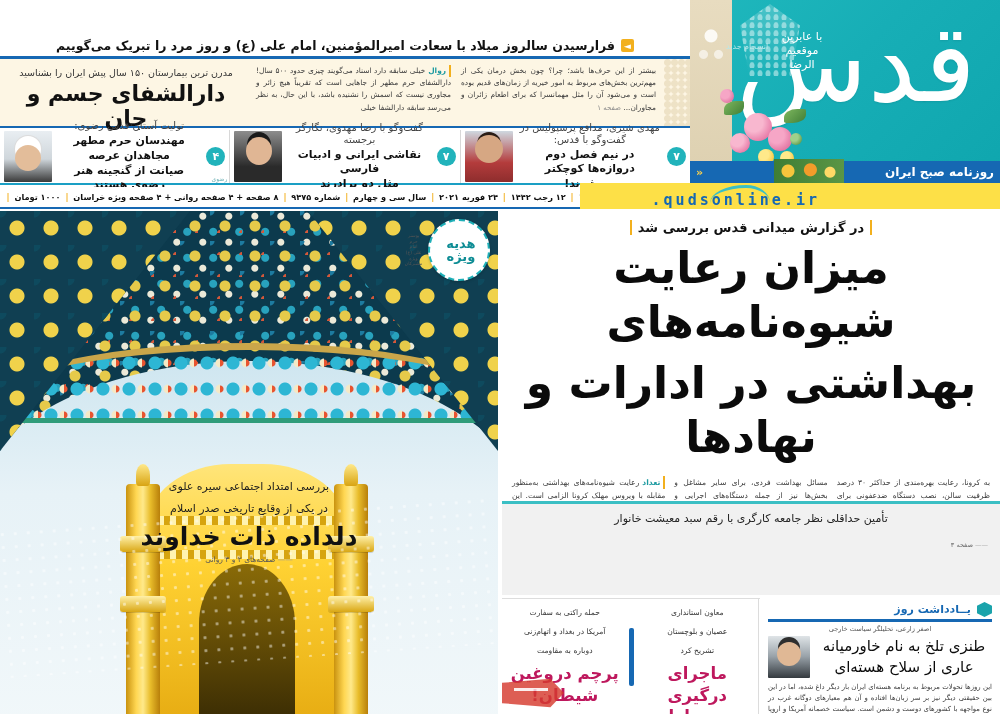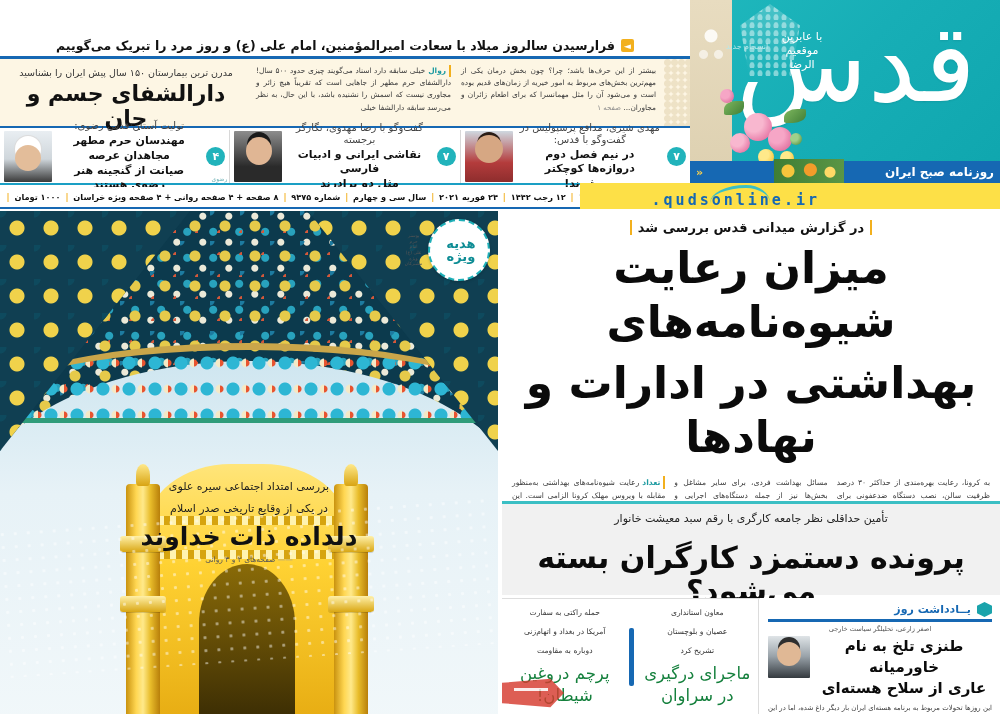--- a/index.html
+++ b/index.html
@@ -545,21 +545,21 @@
   }
   .bl-item { flex:1; padding: 8px 7px; text-align:center; }
   .bl-divider {
     width: 7px;
     display:flex; align-items:center; justify-content:center;
   }
   .bl-divider i {
     display:block; width:5px; height: 58px; background:#1668b3; border-radius:2px;
   }
   .bl-kicker { font-size: 7.6px; color:#333; line-height:1.55; margin-bottom: 7px; }
-  .bl-title { font-size: 16.5px; font-weight:400; color:#15803d; line-height:1.3; letter-spacing:-.5px;}
+  .bl-title { font-size: 16.5px; font-weight:700; color:#be185d; line-height:1.3; letter-spacing:-.5px;}
   .stamp-red {
     position:absolute;
     left: 0; bottom: 4px;
     width: 62px; height: 34px;
     background: #d63b2f;
     clip-path: polygon(0 20%, 78% 8%, 100% 50%, 78% 92%, 0 80%);
     opacity: .82;
   }
   .stamp-red::after {
     content:"";
@@ -593,21 +593,21 @@
     width: 42px; height: 42px; flex: 0 0 42px;
     background: linear-gradient(180deg,#dfe4e7 0%, #9aa3aa 48%, #343a3f 100%);
     position:relative; border-radius:1px;
   }
   .note-thumb::after {
     content:"";position:absolute;left:9px;top:6px;width:24px;height:24px;border-radius:50%;
     background:#e0b895; box-shadow: 0 -6px 0 -1px #2e2e2e;
   }
   .note-title {
     flex:1;
-    font-size: 15px; font-weight:700; color:#0b0b0b; line-height:1.4; text-align:center;
+    font-size: 15px; font-weight:400; color:#0b0b0b; line-height:1.4; text-align:center;
     letter-spacing:-.3px;
   }
   .note-text {
     margin-top: 4px;
     font-size: 6.9px; line-height:1.62; color:#3a3a3a; text-align: justify;
   }
 
   .hairline-v {
     position:absolute; top: 598px; left: 758px; width:1px; height: 116px; background:#dcdcdc;
   }
@@ -790,21 +790,20 @@
       </div>
       <div class="main-col">مسائل بهداشت فردی، برای سایر مشاغل و بخش‌ها نیز از جمله دستگاه‌های اجرایی و نهادهای عمومی دستورالعمل‌هایی را تهیه و ابلاغ کرده است که مهم‌ترین آن‌ها عبارت‌اند از: نصب تابلوهای آموزش پیشگیری از انتقال بیماری‌های تنفسی به تعداد کافی، وجود مواد شوینده و گندزدا در محل، ضدعفونی کردن فضاهای اداری، استفاده از تب‌سنج به منظور شناسایی احتمالی مبتلایان</div>
       <div class="main-col">
         <span class="sec-tag">تعداد</span><span>رعایت شیوه‌نامه‌های بهداشتی به‌منظور مقابله با ویروس مهلک کرونا الزامی است. این گزاره بی‌شک مهم‌ترین پیام مشترک مسئولان کشور و ستاد ملی مبارزه با کروناست که به‌طور مستقیم زیر نظر ریاست جمهوری فعالیت می‌کنند. پیامی که مخاطب آن، آحاد مردم جامعه‌اند. به همین دلیل است که این ستاد علاوه بر تدوین و انتشار شیوه‌نامه‌های عمومی و توصیه به رعایت</span>
       </div>
     </div>
   </div>
 
   <div class="second-story">
     <div class="second-kicker">تأمین حداقلی نظر جامعه کارگری با رقم سبد معیشت خانوار</div>
-    <div class="second-headline">پرونده دستمزد کارگران بسته می‌شود؟</div>
     <div class="second-ref">صفحه ۳</div>
   </div>
 
   <div class="bottom-left">
     <div class="bl-item">
       <div class="bl-kicker">معاون استانداری</div>
       <div class="bl-kicker">عصیان و بلوچستان</div>
       <div class="bl-kicker">تشریح کرد</div>
       <div class="bl-title">ماجرای درگیری</div>
       <div class="bl-title">در سراوان</div>

